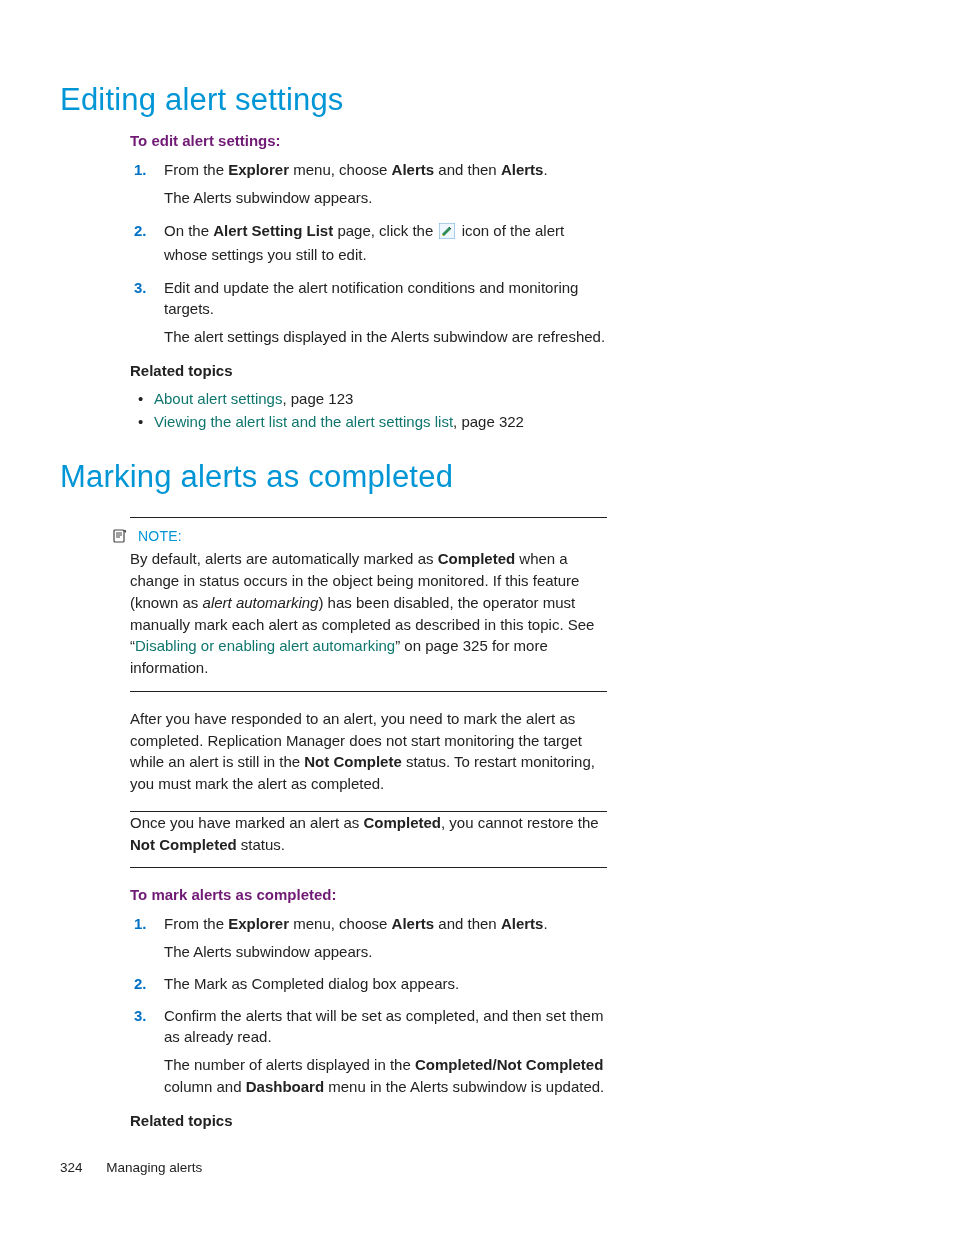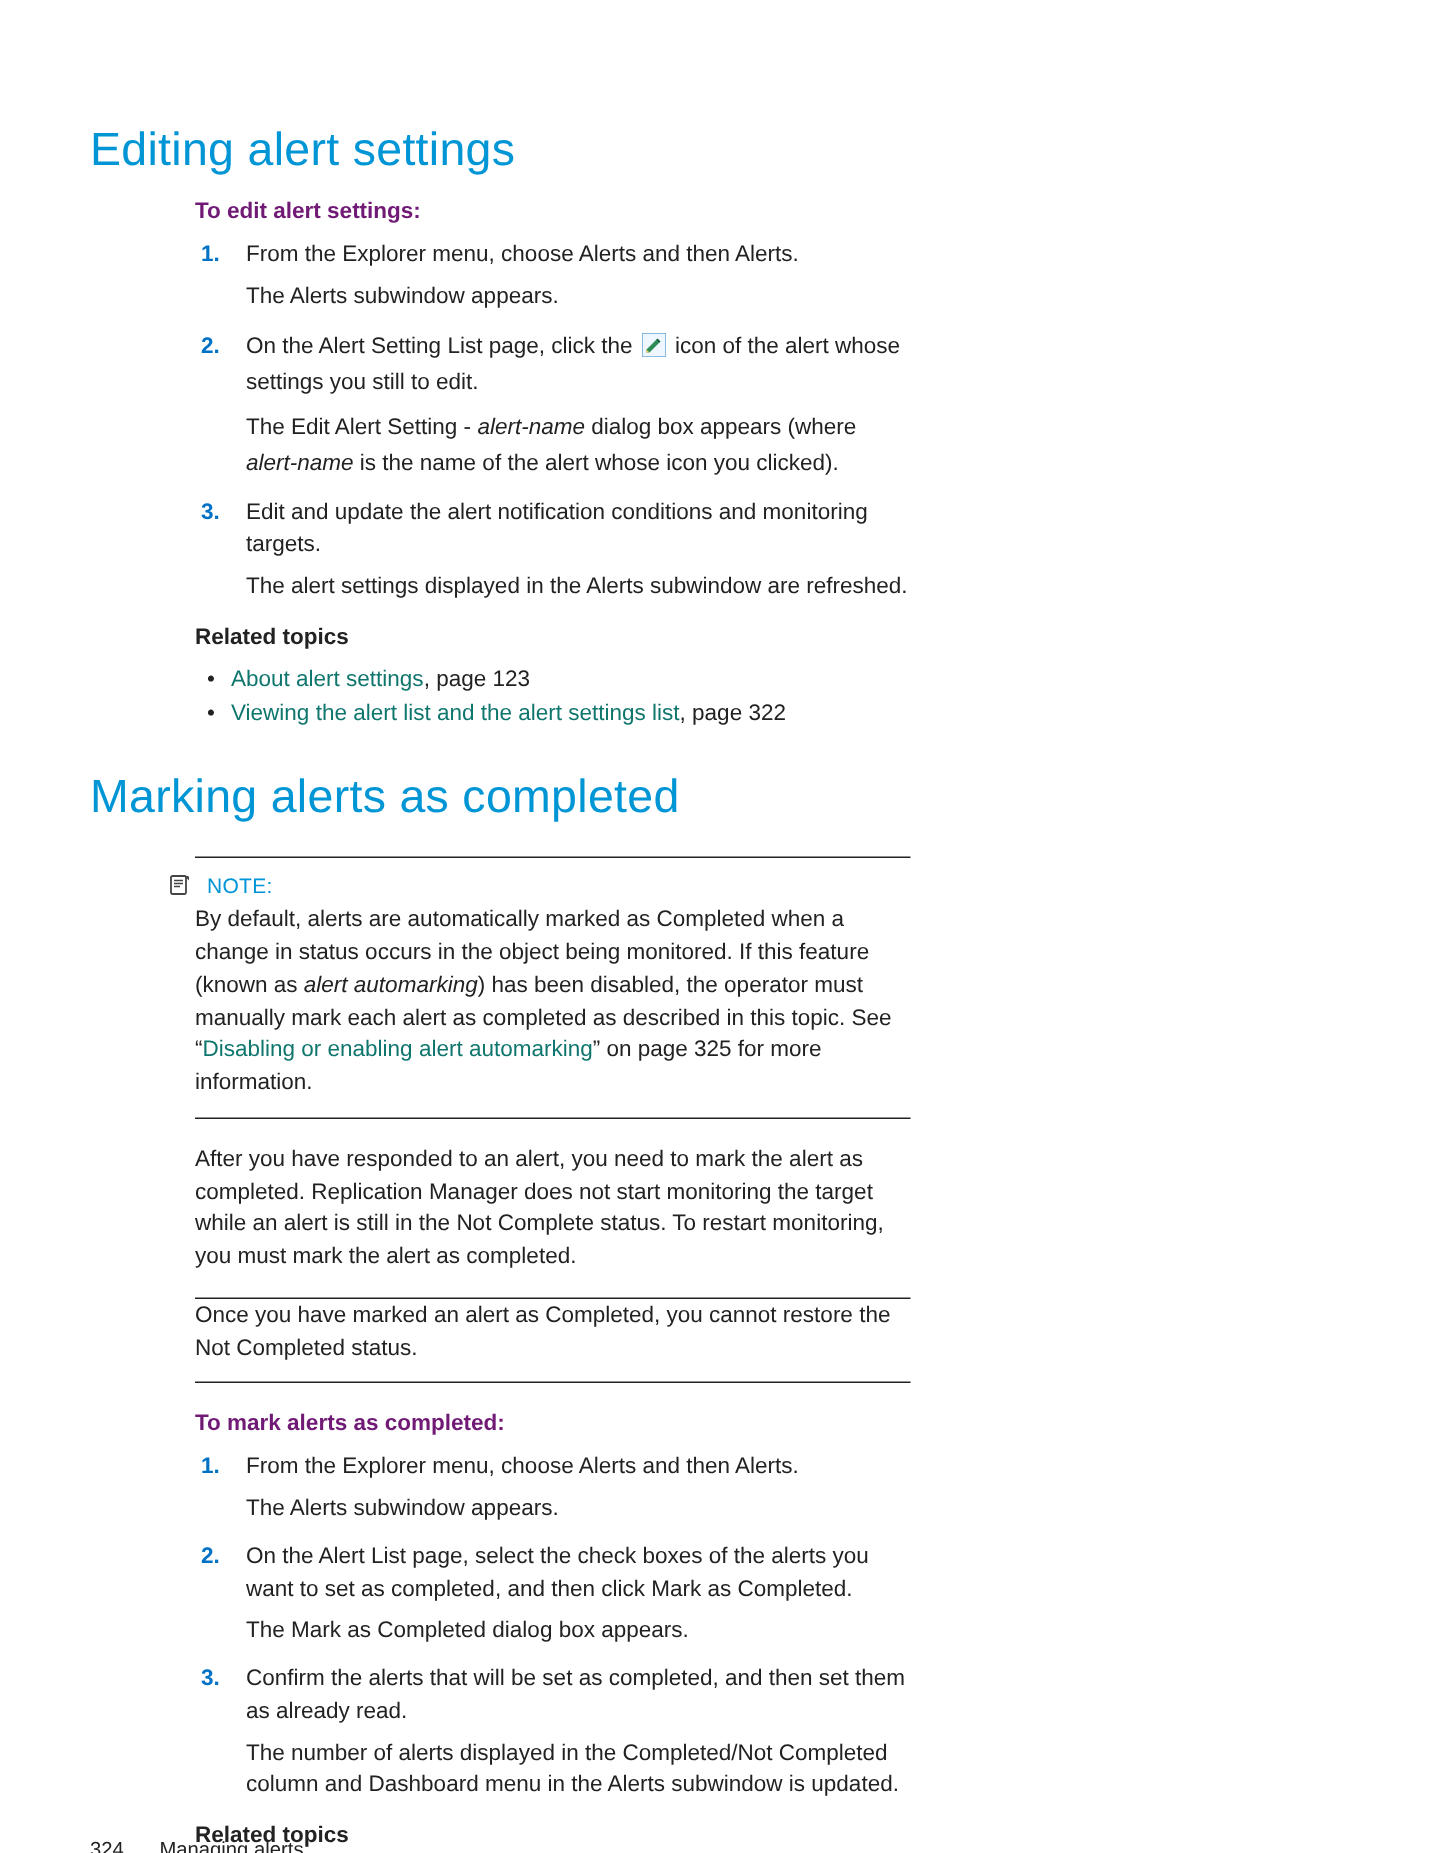--- a/index.html
+++ b/index.html
@@ -78,21 +78,21 @@
     line-height: 1.55;
   }
   ul.links li::before {
     content: "•";
     position: absolute;
     left: -16px;
     top: 0;
     color: #222;
   }
   .link { color: #0f766e; text-decoration: none; cursor: pointer; }
-  .bold { font-weight: 400; text-align: center; }
+  .bold { font-weight: 700; text-align: center; }
   .ital { font-style: italic; }
 
   h1.second { margin-top: 26px; margin-bottom: 22px; }
 
   .box {
     margin: 0 100px 0 70px;
     position: relative;
   }
   hr.rule {
     border: none;
@@ -168,23 +168,20 @@
           <span>On the </span><span class="bold">Alert Setting List</span><span> page, click the </span>
           <span class="edit-icon">
             <svg viewBox="0 0 16 16" width="16" height="16">
               <rect x="0" y="0" width="16" height="16" fill="#eef6ff" stroke="#6aa7d6"></rect>
               <path d="M3 11 L10 4 L12 6 L5 13 L3 13 Z" fill="#2e8b57"></path>
               <path d="M10 4 L12 6" stroke="#15522f" stroke-width="1"></path>
               <path d="M3 13 L3 11 L5 13 Z" fill="#f4d060"></path>
             </svg>
           </span>
           <span> icon of the alert whose settings you still to edit.</span>
-        </span>
-        <span class="sub">
-          <span>The Edit Alert Setting - </span><span class="ital">alert-name</span><span> dialog box appears (where </span><span class="ital">alert-name</span><span> is the name of the alert whose icon you clicked).</span>
         </span>
       </li>
 
       <li>
         <span>Edit and update the alert notification conditions and monitoring targets.</span>
         <span class="sub">The alert settings displayed in the Alerts subwindow are refreshed.</span>
       </li>
     </ol>
 
     <div class="rel-topics">Related topics</div>
@@ -235,23 +232,20 @@
 
     <ol class="proc">
       <li>
         <span>
           <span>From the </span><span class="bold">Explorer</span><span> menu, choose </span><span class="bold">Alerts</span><span> and then </span><span class="bold">Alerts</span><span>.</span>
         </span>
         <span class="sub">The Alerts subwindow appears.</span>
       </li>
 
       <li>
-        <span>
-          <span>On the </span><span class="bold">Alert List</span><span> page, select the check boxes of the alerts you want to set as completed, and then click </span><span class="bold">Mark as Completed</span><span>.</span>
-        </span>
         <span class="sub">The Mark as Completed dialog box appears.</span>
       </li>
 
       <li>
         <span>Confirm the alerts that will be set as completed, and then set them as already read.</span>
         <span class="sub">
           <span>The number of alerts displayed in the </span><span class="bold">Completed/Not Completed</span><span> column and </span><span class="bold">Dashboard</span><span> menu in the Alerts subwindow is updated.</span>
         </span>
       </li>
     </ol>

